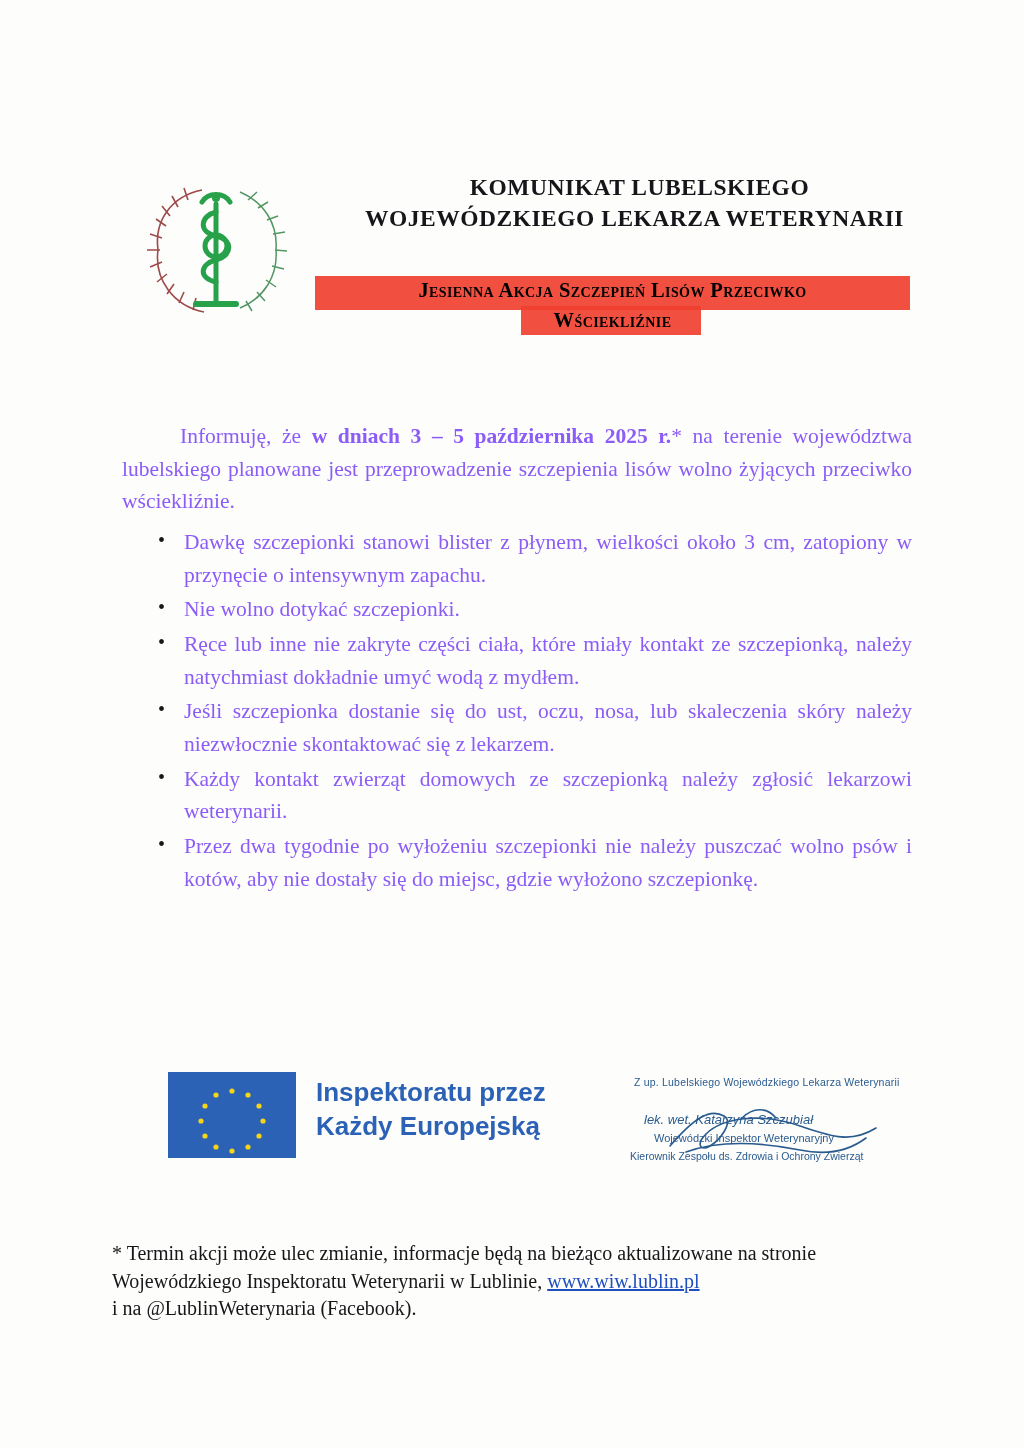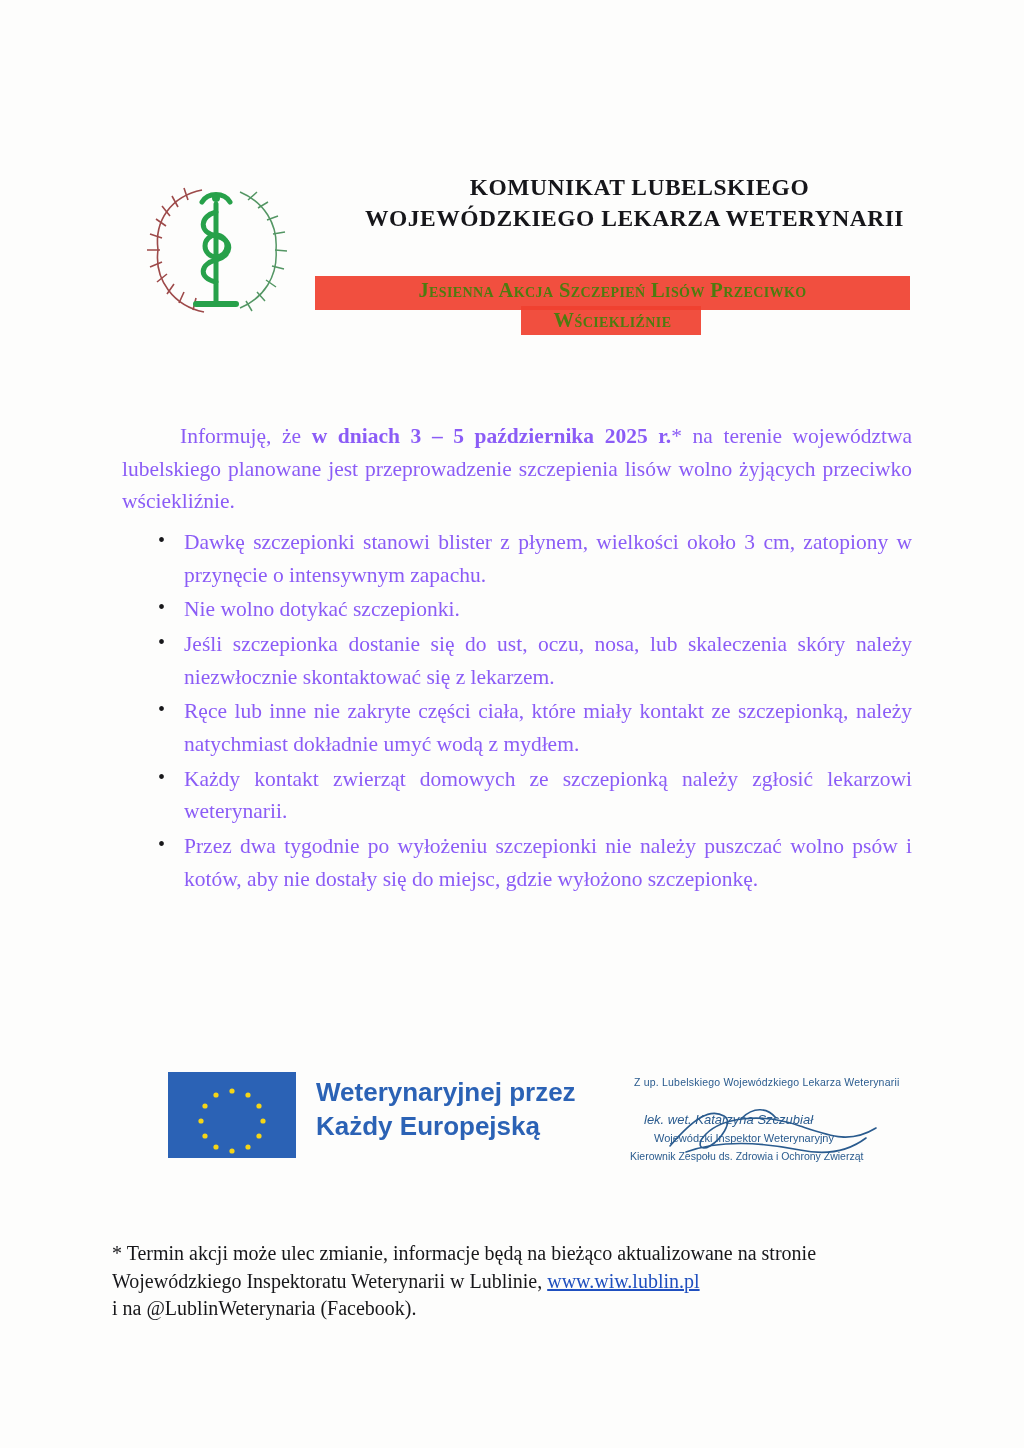--- a/index.html
+++ b/index.html
@@ -86,21 +86,21 @@
   .banner-text {
     position: absolute;
     left: 0;
     top: 0;
     width: 595px;
     text-align: center;
     font-family: "Liberation Serif", serif;
     font-weight: bold;
     font-size: 20.5px;
     line-height: 1.45;
-    color: #4d7c0f;
+    color: #000000;
     letter-spacing: 0.4px;
   }
   .small-caps {
     font-variant: small-caps;
   }
 
   
   .body-text {
     position: absolute;
     top: 420px;
@@ -285,22 +285,22 @@
     </div>
   </div>
 
   <div class="body-text">
 
     <p class="intro"><span>Informuję, że </span><b>w dniach 3 – 5 października 2025 r.</b><span>* na terenie województwa lubelskiego planowane jest przeprowadzenie szczepienia lisów wolno żyjących przeciwko wściekliźnie.</span></p>
 
     <ul class="points">
       <li>Dawkę szczepionki stanowi blister z płynem, wielkości około 3 cm, zatopiony w przynęcie o intensywnym zapachu.</li>
       <li>Nie wolno dotykać szczepionki.</li>
+      <li>Ręce lub inne nie zakryte części ciała, które miały kontakt ze szczepionką, należy natychmiast dokładnie umyć wodą z mydłem.</li>
       <li>Jeśli szczepionka dostanie się do ust, oczu, nosa, lub skaleczenia skóry należy niezwłocznie skontaktować się z lekarzem.</li>
-      <li>Ręce lub inne nie zakryte części ciała, które miały kontakt ze szczepionką, należy natychmiast dokładnie umyć wodą z mydłem.</li>
       <li>Każdy kontakt zwierząt domowych ze szczepionką należy zgłosić lekarzowi weterynarii.</li>
       <li>Przez dwa tygodnie po wyłożeniu szczepionki nie należy puszczać wolno psów i kotów, aby nie dostały się do miejsc, gdzie wyłożono szczepionkę.</li>
     </ul>
   </div>
 
   <div class="eu-block">
     <div class="eu-flag"></div>
     <div class="eu-stars">
       <svg viewBox="0 0 128 86" width="128" height="86" aria-hidden="true">
         <g fill="#f5d516">
@@ -313,21 +313,21 @@
           <circle cx="64" cy="79" r="2.6"></circle>
           <circle cx="48" cy="75" r="2.6"></circle>
           <circle cx="37" cy="64" r="2.6"></circle>
           <circle cx="33" cy="49" r="2.6"></circle>
           <circle cx="37" cy="34" r="2.6"></circle>
           <circle cx="48" cy="23" r="2.6"></circle>
         </g>
       </svg>
     </div>
     <div class="eu-caption">
-      <div>Weterynaryjnej przez</div>
+      <div>Inspektoratu przez</div>
       <div>Każdy Europejską</div>
     </div>
   </div>
 
   <div class="signature">
     <div class="sig-line1">Z up. Lubelskiego Wojewódzkiego Lekarza Weterynarii</div>
     <div class="sig-line2">lek. wet. Katarzyna Szczubiał</div>
     <div class="sig-line3">Wojewódzki Inspektor Weterynaryjny</div>
     <div class="sig-line4">Kierownik Zespołu ds. Zdrowia i Ochrony Zwierząt</div>
     <svg class="sig-scribble" viewBox="0 0 250 80" aria-hidden="true">

